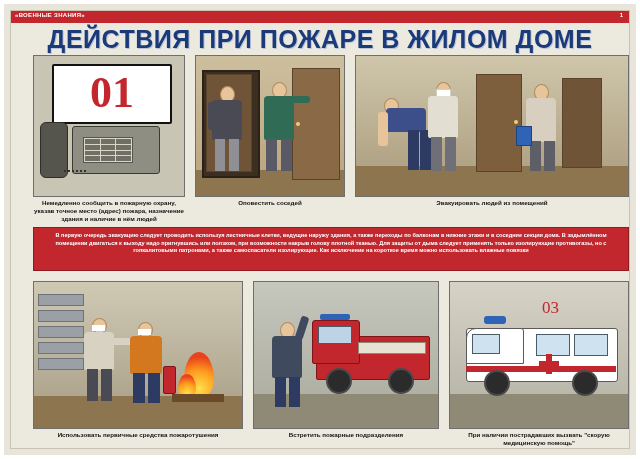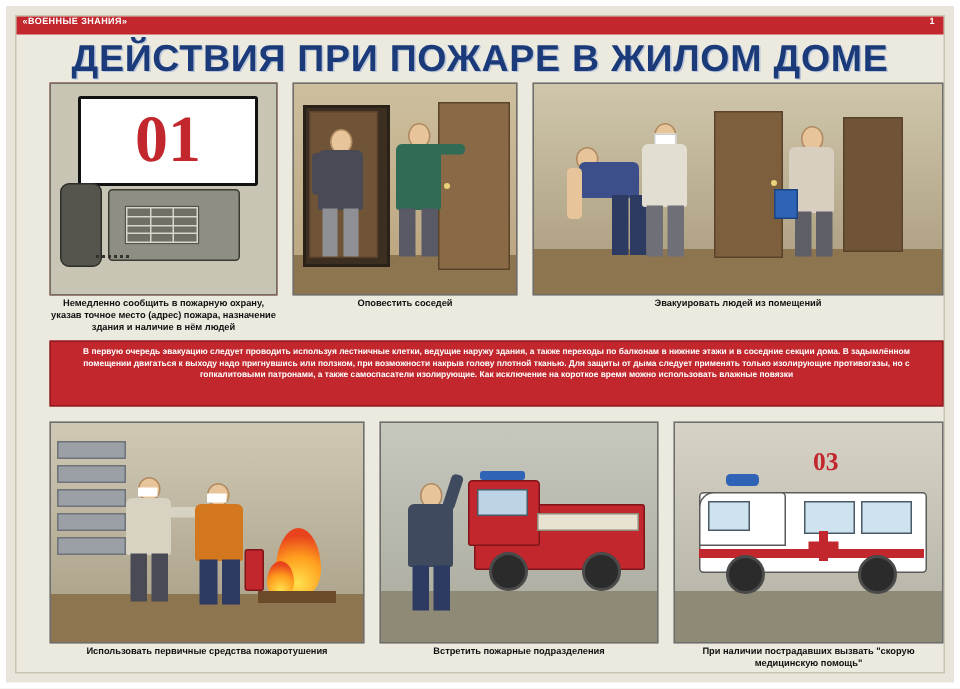--- a/index.html
+++ b/index.html
@@ -59,21 +59,21 @@
   }
   .caption{
     position:absolute;
     text-align:center;
     font-size:6.2px;
     line-height:8px;
     color:#111;
     font-weight:bold;
   }
   
-  #p1{left:22px;top:44px;width:152px;height:142px;background:#c2410c;}
+  #p1{left:22px;top:44px;width:152px;height:142px;background:#0369a1;}
   .phone-card{
     position:absolute;left:18px;top:8px;width:116px;height:56px;
     background:#ffffff;border:2px solid #111;border-radius:2px;
   }
   .phone-card .num{
     font-family:"Liberation Serif", serif;
     font-weight:bold;font-size:44px;color:#c1272d;
     text-align:center;line-height:54px;
   }
   .phone-body{
@@ -134,21 +134,21 @@
   }
   .truck-body{position:absolute;background:#c1272d;border:1px solid #7e1519;border-radius:2px;}
   .truck-cab{position:absolute;background:#c1272d;border:1px solid #7e1519;border-radius:3px 3px 2px 2px;}
   .window{position:absolute;background:#bcd4e6;border:1px solid #4a5a66;}
   .wheel{position:absolute;background:#2b2b2b;border-radius:50%;border:2px solid #4a4a4a;}
   .amb-body{position:absolute;background:#ffffff;border:1px solid #5a5a5a;border-radius:3px;}
   .stripe{position:absolute;background:#c1272d;}
   .cross-v{position:absolute;background:#c1272d;}
   .cross-h{position:absolute;background:#c1272d;}
   .amb-num{
-    position:absolute;font-family:"Liberation Serif", serif;font-weight:bold;
+    position:absolute;font-family:"Liberation Serif", serif;font-weight:normal;
     color:#c1272d;
   }
   .stairs{position:absolute;}
   .stair-step{position:absolute;background:#9aa0a6;border:1px solid #6d7379;}
   .extinguisher{position:absolute;background:#c1272d;border:1px solid #7e1519;border-radius:2px;}
 </style>
 </head>
 <body>
 
 <div class="poster">

